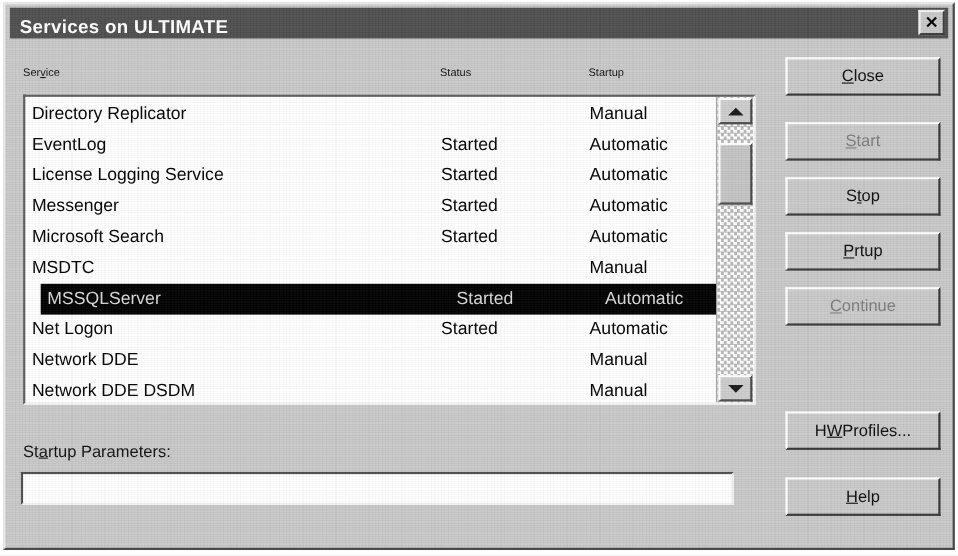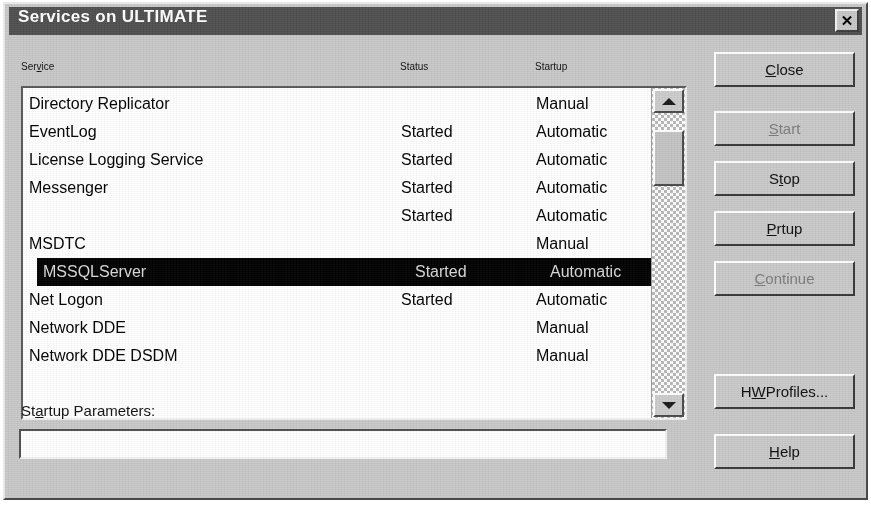--- a/index.html
+++ b/index.html
@@ -43,21 +43,21 @@
 
   
   #titlebar {
     position: absolute;
     left: 4px;
     top: 3px;
     width: 853px;
     height: 28px;
     background: #4f4f4f;
     display: flex;
-    align-items: flex-start;
+    align-items: flex-end;
   }
   #title-text {
     color: #ffffff;
     font-size: 17px;
     font-weight: bold;
     letter-spacing: 0.3px;
     margin-left: 9px;
     white-space: nowrap;
   }
   #close-button {
@@ -93,21 +93,21 @@
   #hdr-startup  { left: 530px; top: 57px; }
 
   .acc { text-decoration: underline; }
 
   
   #listbox {
     position: absolute;
     left: 16px;
     top: 82px;
     width: 666px;
-    height: 334px;
+    height: 282px;
     background: #ffffff;
     border-left: 2px solid #5a5a5a;
     border-top: 2px solid #5a5a5a;
     border-right: 2px solid #f0f0f0;
     border-bottom: 2px solid #f0f0f0;
     box-sizing: border-box;
     overflow: hidden;
   }
   #rows {
     position: absolute;
@@ -279,20 +279,21 @@
           <span class="cell-name">License Logging Service</span>
           <span class="cell-status">Started</span>
           <span class="cell-start">Automatic</span>
         </div>
         <div class="row">
           <span class="cell-name">Messenger</span>
           <span class="cell-status">Started</span>
           <span class="cell-start">Automatic</span>
         </div>
         <div class="row">
+          <span class="cell-name">Microsoft Search</span>
           <span class="cell-status">Started</span>
           <span class="cell-start">Automatic</span>
         </div>
         <div class="row">
           <span class="cell-name">MSDTC</span>
           <span class="cell-status"></span>
           <span class="cell-start">Manual</span>
         </div>
         <div class="row selected">
           <span class="cell-name">MSSQLServer</span>

